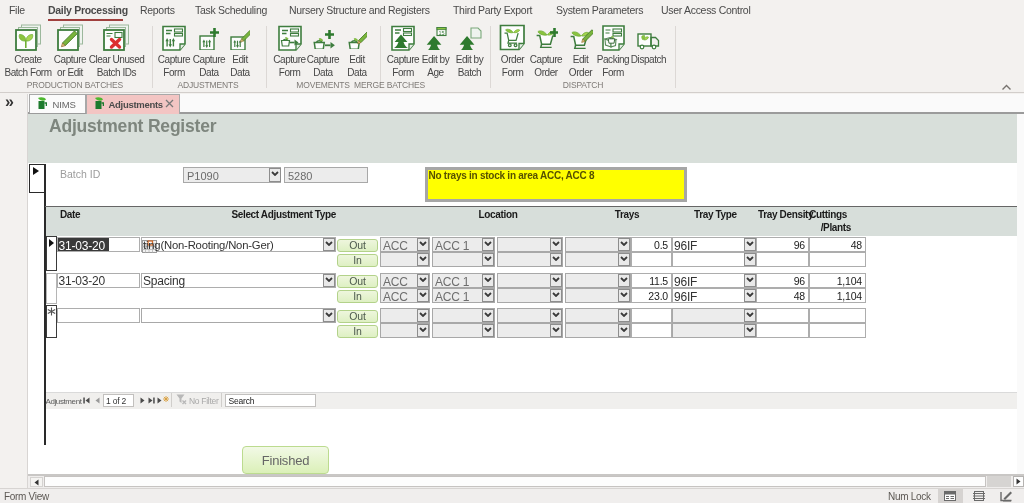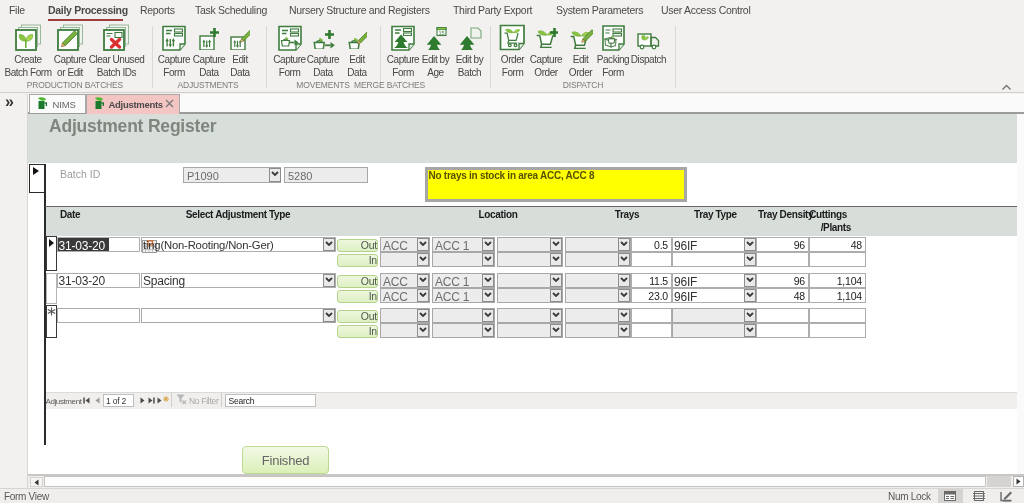--- a/index.html
+++ b/index.html
@@ -5,21 +5,21 @@
 body{font-family:'Liberation Sans',sans-serif;background:#f3f1ef;position:relative;color:#444}
 .ab{position:absolute}
 .lbl{font-size:10px;line-height:12.5px;text-align:center;color:#474747;letter-spacing:-0.45px}
 .rtab{font-size:10.5px;color:#4a4a4a;letter-spacing:-0.3px}
 .glbl{font-size:8.5px;color:#7e7a76;letter-spacing:-0.15px}
 .cell{position:absolute;background:#fff;border:1px solid #adadad}
 .combo{position:absolute;background:#ececec;border:1px solid #a8a8a8}
 .gtxt{position:absolute;font-size:12px;color:#333;white-space:nowrap;letter-spacing:-0.2px}
 .num{position:absolute;font-size:10.5px;color:#222;text-align:right;letter-spacing:-0.2px}
 .hd{position:absolute;font-size:10px;font-weight:bold;color:#1a1a1a;white-space:nowrap;letter-spacing:-0.35px}
-.oi{position:absolute;background:linear-gradient(#eef6dd,#def0c3);border:1px solid #b3d28a;border-radius:3px;font-size:10.5px;color:#4d5a4d;text-align:right;line-height:11.5px;letter-spacing:-0.2px}
+.oi{position:absolute;background:linear-gradient(#eef6dd,#def0c3);border:1px solid #b3d28a;border-radius:3px;font-size:10.5px;color:#4d5a4d;text-align:center;line-height:11.5px;letter-spacing:-0.2px}
 .dd{position:absolute;background:#e9e9e9;border:1px solid #8d8d8d}
 .dd svg{display:block;margin:2px auto 0}
 </style></head><body>
 <div class="ab rtab" style="left:9px;top:4px;">File</div>
 <div class="ab rtab" style="left:48px;top:4px;font-weight:bold;">Daily Processing</div>
 <div class="ab rtab" style="left:140px;top:4px;">Reports</div>
 <div class="ab rtab" style="left:195px;top:4px;">Task Scheduling</div>
 <div class="ab rtab" style="left:289px;top:4px;">Nursery Structure and Registers</div>
 <div class="ab rtab" style="left:453px;top:4px;">Third Party Export</div>
 <div class="ab rtab" style="left:556px;top:4px;">System Parameters</div>
@@ -283,21 +283,21 @@
       <path d="M1 1 L4 4 L7 1" stroke="#3a3a3a" stroke-width="1.8" fill="none"></path>
     </svg>
   </div>
 <div class="combo" style="left:284px;top:167px;width:84px;height:16px"></div>
 <div class="ab" style="left:288px;top:169.5px;font-size:11px;color:#6b6b6b">5280</div>
 <div class="ab" style="left:425px;top:167px;width:262px;height:34.5px;background:#ffff00;border:3px solid #a6a6a6"></div>
 <div class="ab" style="left:428.5px;top:170px;font-size:10px;font-weight:bold;color:#575100;letter-spacing:-0.25px">No trays in stock in area ACC, ACC 8</div>
 <div class="ab" style="left:44.5px;top:205.5px;width:972.5px;height:1px;background:#666"></div>
 <div class="ab" style="left:45.5px;top:206.5px;width:971.5px;height:29px;background:#d7deda"></div>
 <div class="ab hd" style="left:60px;top:209px">Date</div>
-<div class="ab hd" style="left:140px;top:209px;width:196px;text-align:center">Select Adjustment Type</div>
+<div class="ab hd" style="left:140px;top:209px;width:196px;text-align:right">Select Adjustment Type</div>
 <div class="ab hd" style="left:430px;top:209px;width:136px;text-align:center">Location</div>
 <div class="ab hd" style="left:592px;top:209px;width:70px;text-align:center">Trays</div>
 <div class="ab hd" style="left:694px;top:209px">Tray Type</div>
 <div class="ab hd" style="left:758px;top:209px">Tray Density</div>
 <div class="ab hd" style="left:800px;top:209px;width:56px;text-align:center">Cuttings</div>
 <div class="ab hd" style="left:800px;top:222px;width:51px;text-align:right">/Plants</div>
 <div class="ab" style="left:45.5px;top:236px;width:11.5px;height:34.5px;background:#fff;border:1px solid #3a3a3a"></div>
 <div class="ab" style="left:48.5px;top:239px;width:0;height:0;border-left:5.5px solid #111;border-top:4px solid transparent;border-bottom:4px solid transparent"></div>
 <div class="ab" style="left:45.5px;top:272.5px;width:11.5px;height:31.5px;background:#fff;border:1px solid #b5b5b5"></div>
 <div class="ab" style="left:45.5px;top:304.5px;width:11.5px;height:33px;background:#fff;border:1px solid #3a3a3a"></div>

